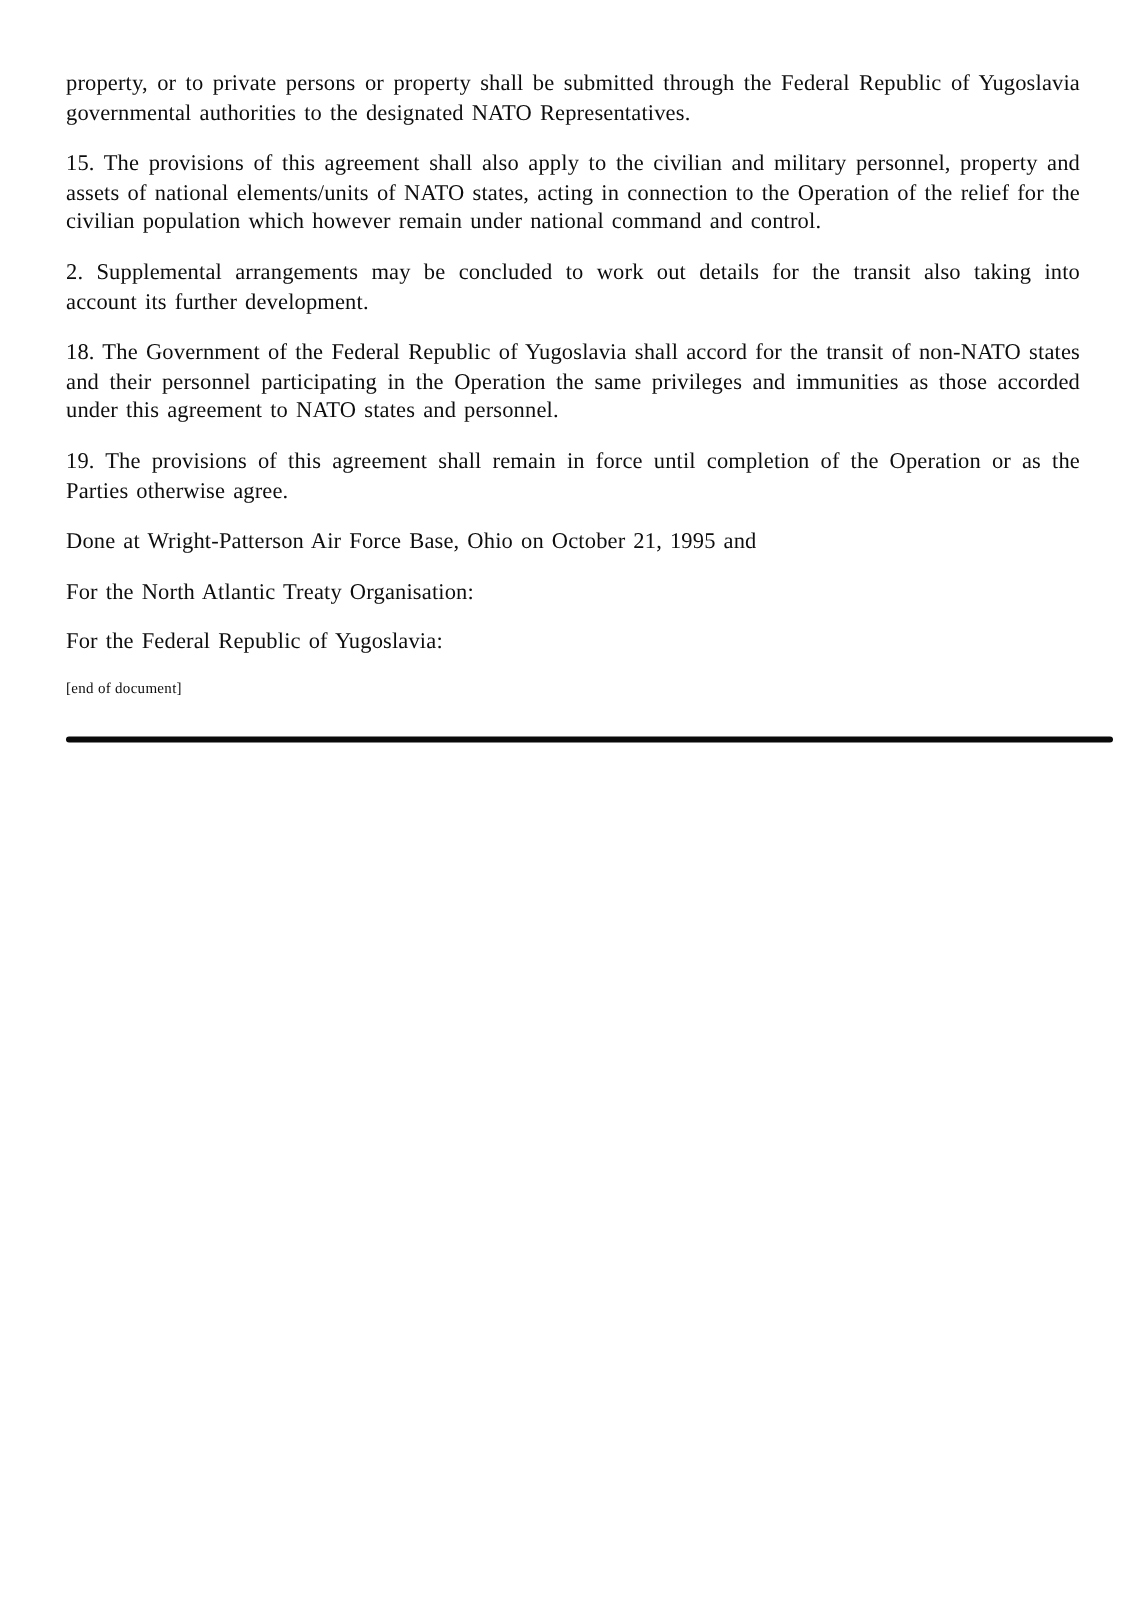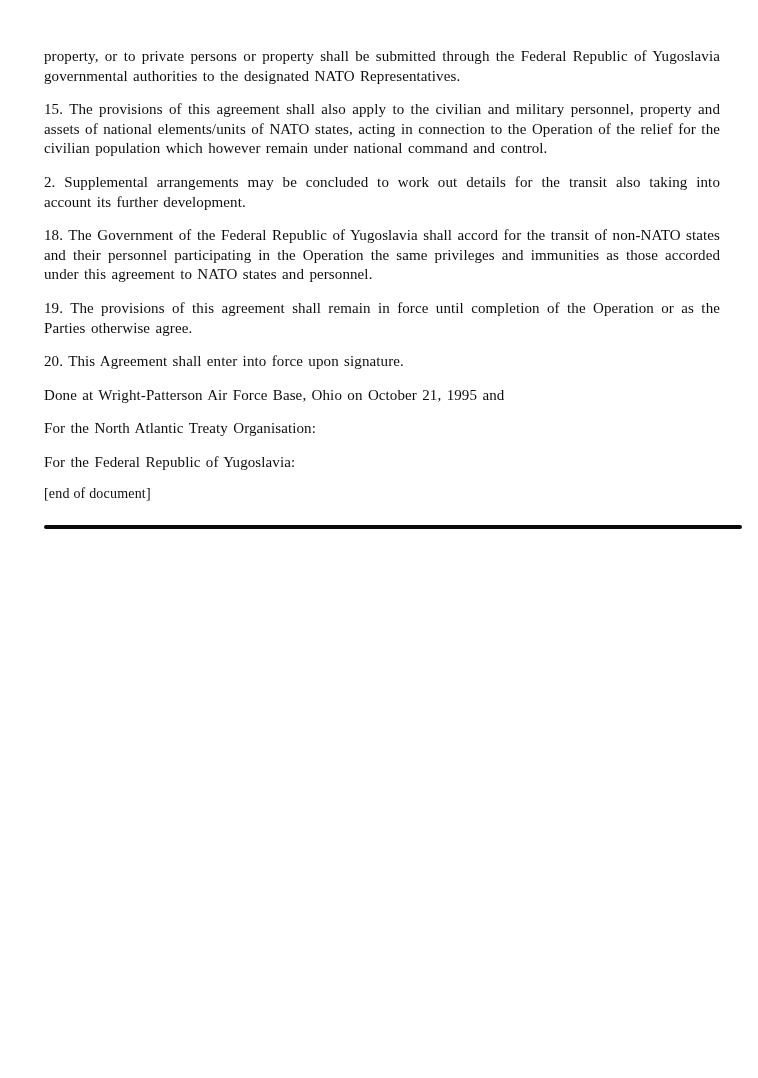--- a/index.html
+++ b/index.html
@@ -31,21 +31,21 @@
   }
   .fill-line .blank {
     display: inline-block;
     border-bottom: 1.5px solid #1a1a1a;
     height: 14px;
     vertical-align: baseline;
   }
   .blank-place { width: 118px; }
   .blank-date  { width: 134px; }
   .end-note {
-    font-size: 14px;
+    font-size: 10px;
     line-height: 14px;
     margin: 6px 0 0 0;
     letter-spacing: 0.2px;
   }
   .rule {
     height: 4px;
     background: #0a0a0a;
     margin: 24px -22px 0 0;
     border-radius: 2px;
   }
@@ -59,21 +59,20 @@
 
 
   <p class="para justify">15. The provisions of this agreement shall also apply to the civilian and military personnel, property and assets of national elements/units of NATO states, acting in connection to the Operation of the relief for the civilian population which however remain under national command and control.</p>
 
   <p class="para justify">2. Supplemental arrangements may be concluded to work out details for the transit also taking into account its further development.</p>
 
   <p class="para justify">18. The Government of the Federal Republic of Yugoslavia shall accord for the transit of non-NATO states and their personnel participating in the Operation the same privileges and immunities as those accorded under this agreement to NATO states and personnel.</p>
 
   <p class="para justify">19. The provisions of this agreement shall remain in force until completion of the Operation or as the Parties otherwise agree.</p>
 
-  <p class="para">20. This Agreement shall enter into force upon signature.</p>
 
   <p class="para">Done at Wright-Patterson Air Force Base, Ohio on October 21, 1995 and</p>
 
 
   <p class="para">For the North Atlantic Treaty Organisation:</p>
 
   <p class="para">For the Federal Republic of Yugoslavia:</p>
 
   <p class="end-note">[end of document]</p>
 

